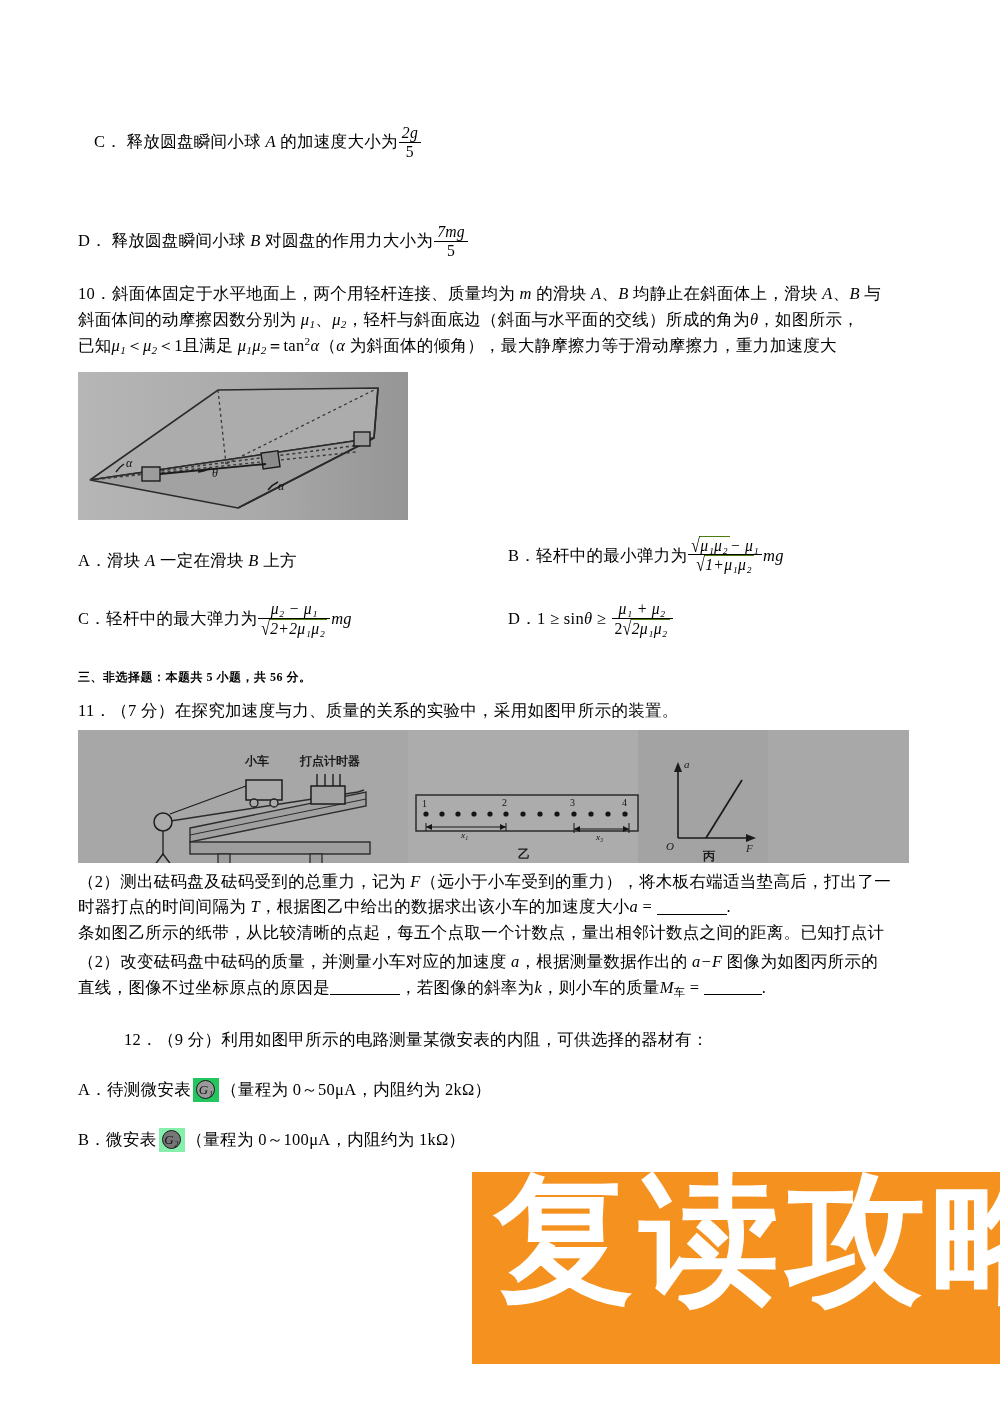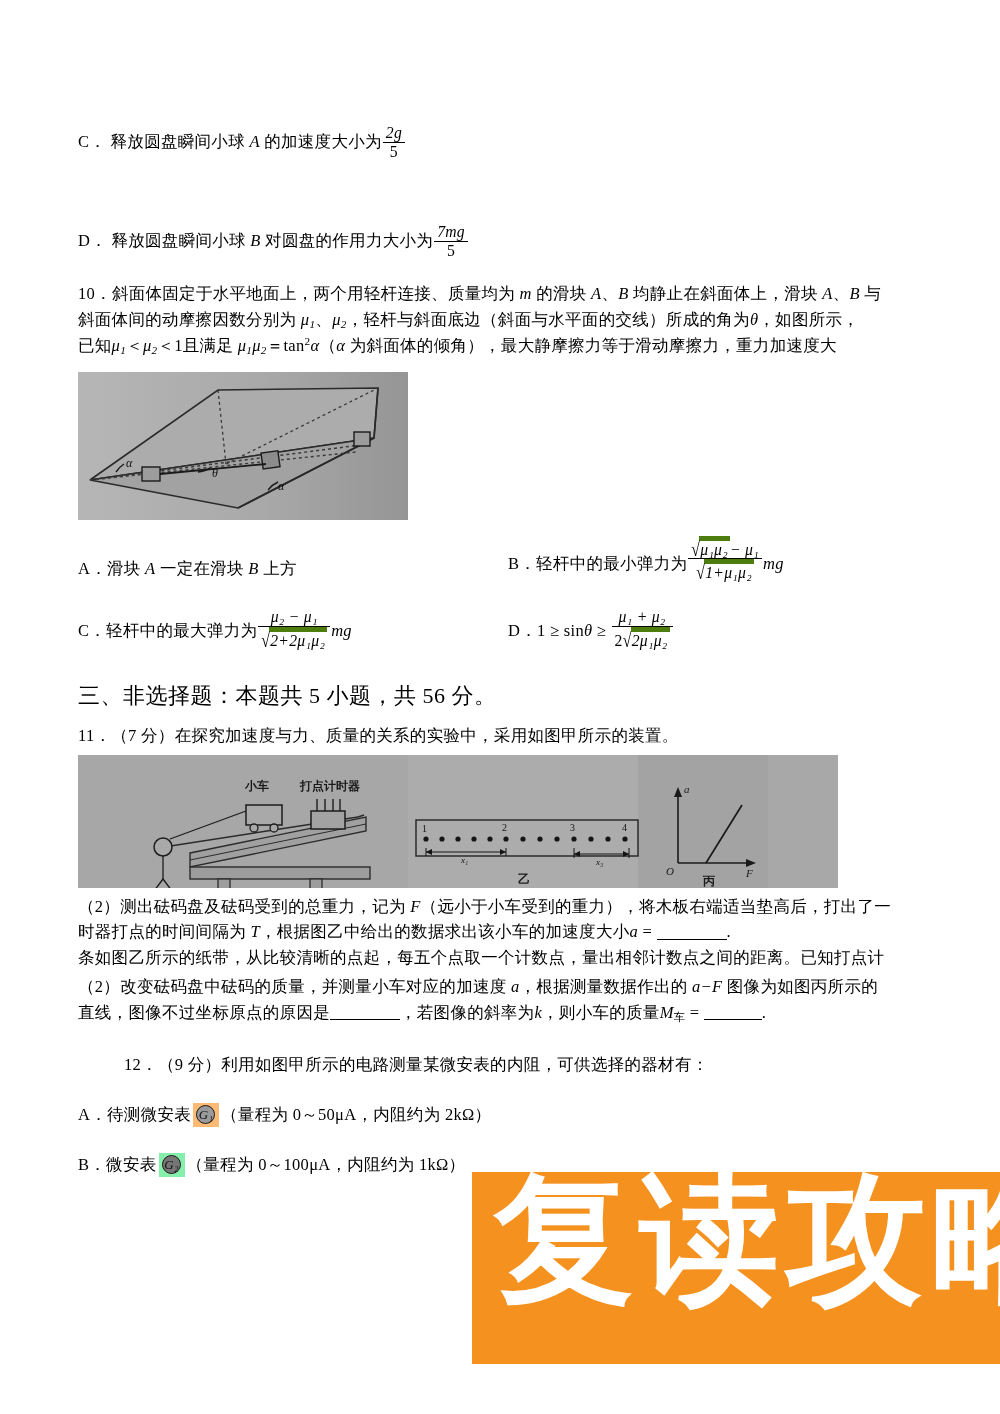--- a/index.html
+++ b/index.html
@@ -47,42 +47,42 @@
     margin: 0 1px;
   }
   .frac > .num { display: block; padding: 0 3px; }
   .frac > .den { display: block; border-top: 1px solid #000; padding: 0 3px; }
 
   
   .rad { display: inline-block; white-space: nowrap; }
   .rad > .sign { display:inline-block; transform: scaleY(1.25); margin-right:-1px;}
   .rad > .body {
     display: inline-block;
-    border-top: 5px solid #4d7c0f;
+    border-top: 1px solid #4d7c0f;
     padding: 0 2px 0 1px;
   }
 
   
   .optrow {
     display: flex;
     align-items: flex-end;
   }
   .optrow > .opt { width: 430px; }
 
   
   .q-par {
     font-size: 16.5px;
     line-height: 2.45;
     text-align: justify;
   }
   .q-par-tight { line-height: 2.1; }
 
   .sect-head {
-    font-weight: normal;
-    font-size: 22px;
+    font-weight: bold;
+    font-size: 12px;
     letter-spacing: 0.5px;
   }
 
   .blank {
     display: inline-block;
     width: 70px;
     border-bottom: 1px solid #000;
     height: 1em;
     vertical-align: -0.15em;
   }
@@ -93,21 +93,21 @@
     position: relative;
     background: #a8a8a8;
     overflow: hidden;
   }
   .fig svg { display: block; }
 
   
   .meter {
     display: inline-block;
     width: 26px; height: 24px;
-    background: #fdba74;
+    background: #22c55e;
     vertical-align: -0.42em;
     position: relative;
     margin: 0 2px;
   }
   .meter::before {
     content: "";
     position: absolute;
     left: 3px; top: 2px;
     width: 19px; height: 19px;
     border: 1.6px solid #1a1a1a;
@@ -150,21 +150,21 @@
     letter-spacing: 6px;
     white-space: nowrap;
   }
 </style>
 </head>
 <body>
 
 <div id="page">
   <div class="content">
 
-    <div class="line" style="margin-top:124px;">
+    <div class="line" style="margin-top:124px;margin-left:16px;">
       <span>C．</span>
       <span class="zh">释放圆盘瞬间小球 </span><span class="it">A</span><span class="zh"> 的加速度大小为</span><span class="frac"><span class="num it">2g</span><span class="den">5</span></span>
     </div>
 
     <div class="line" style="margin-top:63px;">
       <span>D．</span>
       <span class="zh">释放圆盘瞬间小球 </span><span class="it">B</span><span class="zh"> 对圆盘的作用力大小为</span><span class="frac"><span class="num it">7mg</span><span class="den">5</span></span>
     </div>
 
     <div class="q-par" style="margin-top:22px;">
@@ -229,21 +229,21 @@
         <span>D．</span><span>1 ≥ sin</span><span class="it">θ</span><span> ≥ </span><span class="frac"><span class="num it">μ₁ + μ₂</span><span class="den"><span>2</span><span class="rad"><span class="sign">√</span><span class="body it">2μ₁μ₂</span></span></span></span>
       </div>
     </div>
 
     <div class="sect-head zh" style="margin-top:32px;">三、非选择题：本题共 5 小题，共 56 分。</div>
 
     <div class="line zh" style="margin-top:12px;">
       <span>11．</span><span>（7 分）</span><span>在探究加速度与力、质量的关系的实验中，采用如图甲所示的装置。</span>
     </div>
 
-    <div class="fig" style="width:760px;height:133px;margin-top:6px;text-align:center;">
+    <div class="fig" style="width:831px;height:133px;margin-top:6px;text-align:center;">
       <svg width="690" height="133" viewBox="0 0 690 133">
         <rect x="0" y="0" width="690" height="133" fill="#a7a7a7"></rect>
         <rect x="330" y="0" width="360" height="133" fill="#acacac"></rect>
         <rect x="560" y="0" width="130" height="133" fill="#a3a3a3"></rect>
 
         <line x1="86" y1="92" x2="280" y2="62" stroke="#2b2b2b" stroke-width="1.5"></line>
         <line x1="280" y1="62" x2="286" y2="60" stroke="#2b2b2b" stroke-width="1.5"></line>
 
         <path d="M112 98 L288 62 L288 76 L112 112 Z" fill="#a0a0a0" stroke="#2b2b2b" stroke-width="1.4"></path>
         <line x1="112" y1="105" x2="288" y2="69" stroke="#2b2b2b" stroke-width="1"></line>

